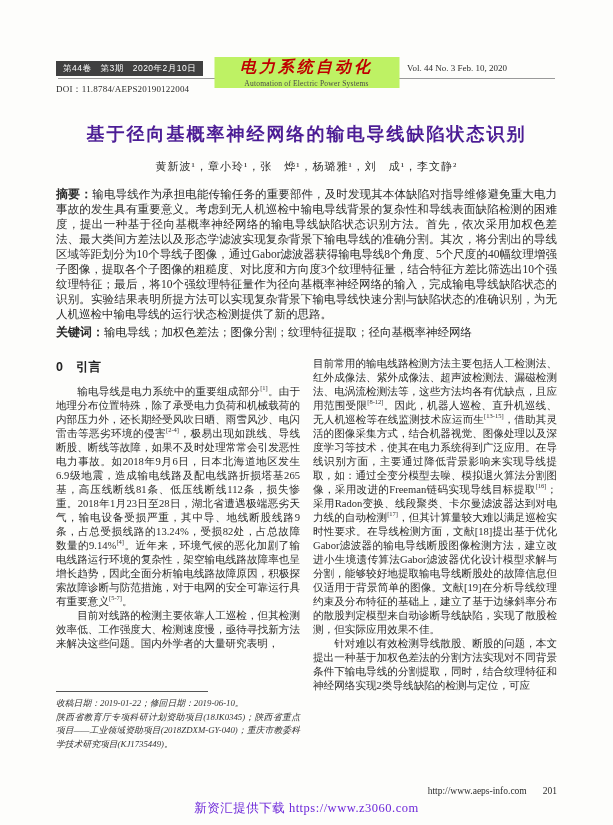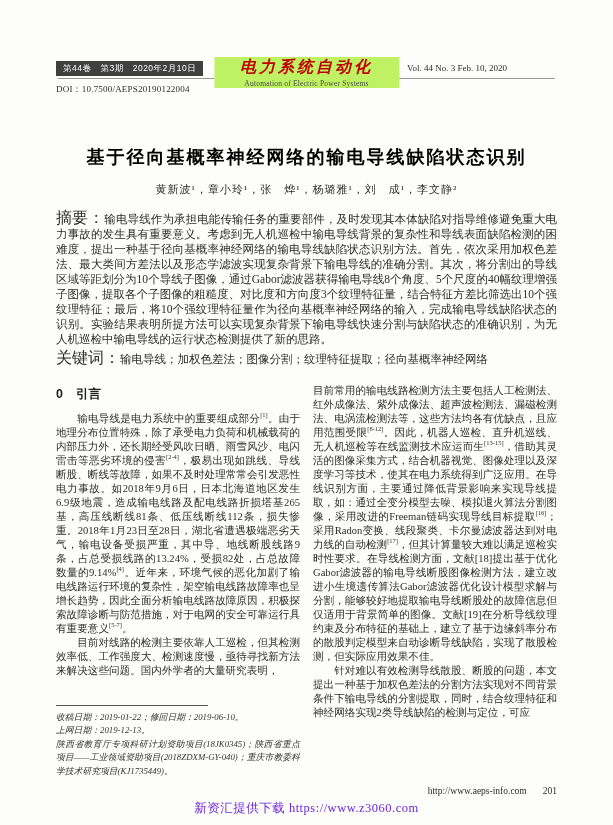--- a/index.html
+++ b/index.html
@@ -34,33 +34,33 @@
   .journal-cn {
     color: #c00000; font-weight: bold; font-style: italic;
     font-size: 16px; letter-spacing: 3px; line-height: 20px;
     font-family: "Liberation Serif", serif;
   }
   .journal-en { font-size: 7.5px; color: #4a4a4a; margin-top: 2px; letter-spacing: 0.2px; }
   .header-right { position: absolute; right: 0; top: 6px; width: 200px; text-align: center; font-size: 9px; }
 
   
   .title {
-    margin-top: 44px; text-align: center;
+    margin-top: 21px; text-align: center;
     font-family: "Liberation Sans", "DejaVu Sans", sans-serif;
-    font-size: 18px; font-weight: bold; letter-spacing: 2px; color: #000000;
+    font-size: 18px; font-weight: bold; letter-spacing: 2px; color: #4c1d95;
   }
   .authors { margin-top: 13px; text-align: center; font-size: 11px; letter-spacing: 1px; }
   .affiliation { margin-top: 8px; text-align: center; font-size: 8.6px; color: #333; }
 
   
   .abstract { margin-top: 13px; }
   .abs-text, .kw-text { font-size: 11.5px; line-height: 15px; text-align: justify; }
   .abs-label, .kw-label {
     font-family: "Liberation Sans", "DejaVu Sans", sans-serif;
-    font-weight: normal; font-size: 16px;
+    font-weight: bold; font-size: 12px;
   }
   .kw-text { margin-top: 3px; }
 
   
   .columns { margin-top: 17px; display: flex; gap: 13px; height: 394px; overflow: hidden; }
   .col { width: 244px; }
   .col-left { display: flex; flex-direction: column; }
   .sec-heading {
     font-family: "Liberation Sans", "DejaVu Sans", sans-serif;
     font-size: 12.5px; font-weight: bold; margin: 2px 0 9px 0; color: #222;
@@ -85,21 +85,21 @@
 </head>
 <body>
 
 <div class="page">
   <div class="content">
 
     <header class="header">
       <div class="header-rule"></div>
       <div class="header-left">
         <div class="issue-box">第44卷　第3期　2020年2月10日</div>
-        <div class="doi">DOI：10.7500/AEPS20190122004</div>
+        <div class="doi">DOI：11.8784/AEPS20190122004</div>
       </div>
       <div class="header-center">
         <div class="journal-cn">电力系统自动化</div>
         <div class="journal-en">Automation of Electric Power Systems</div>
       </div>
       <div class="header-right">Vol. 44 No. 3 Feb. 10, 2020</div>
     </header>
 
     <h1 class="title">基于径向基概率神经网络的输电导线缺陷状态识别</h1>
     <div class="authors">黄新波¹，章小玲¹，张　烨¹，杨璐雅¹，刘　成¹，李文静²</div>
@@ -110,21 +110,20 @@
     </div>
 
     <div class="columns">
       <div class="col col-left">
         <h2 class="sec-heading"><span class="sec-num">0</span><span>引言</span></h2>
         <p class="para indent">输电导线是电力系统中的重要组成部分<sup>[1]</sup>。由于地理分布位置特殊，除了承受电力负荷和机械载荷的内部压力外，还长期经受风吹日晒、雨雪风沙、电闪雷击等恶劣环境的侵害<sup>[2-4]</sup>，极易出现如跳线、导线断股、断线等故障，如果不及时处理常常会引发恶性电力事故。如2018年9月6日，日本北海道地区发生6.9级地震，造成输电线路及配电线路折损塔基265基，高压线断线81条、低压线断线112条，损失惨重。2018年1月23日至28日，湖北省遭遇极端恶劣天气，输电设备受损严重，其中导、地线断股线路9条，占总受损线路的13.24%，受损82处，占总故障数量的9.14%<sup>[4]</sup>。近年来，环境气候的恶化加剧了输电线路运行环境的复杂性，架空输电线路故障率也呈增长趋势，因此全面分析输电线路故障原因，积极探索故障诊断与防范措施，对于电网的安全可靠运行具有重要意义<sup>[5-7]</sup>。</p>
         <p class="para indent">目前对线路的检测主要依靠人工巡检，但其检测效率低、工作强度大、检测速度慢，亟待寻找新方法来解决这些问题。国内外学者的大量研究表明，</p>
         <div class="footnote">
           <div class="footnote-rule"></div>
           <p>收稿日期：2019-01-22；修回日期：2019-06-10。</p>
-          <p>上网日期：2019-12-13。</p>
           <p>陕西省教育厅专项科研计划资助项目(18JK0345)；陕西省重点项目——工业领域资助项目(2018ZDXM-GY-040)；重庆市教委科学技术研究项目(KJ1735449)。</p>
         </div>
       </div>
       <div class="col col-right">
         <p class="para">目前常用的输电线路检测方法主要包括人工检测法、红外成像法、紫外成像法、超声波检测法、漏磁检测法、电涡流检测法等，这些方法均各有优缺点，且应用范围受限<sup>[8-12]</sup>。因此，机器人巡检、直升机巡线、无人机巡检等在线监测技术应运而生<sup>[13-15]</sup>，借助其灵活的图像采集方式，结合机器视觉、图像处理以及深度学习等技术，使其在电力系统得到广泛应用。在导线识别方面，主要通过降低背景影响来实现导线提取，如：通过全变分模型去噪、模拟退火算法分割图像，采用改进的Freeman链码实现导线目标提取<sup>[16]</sup>；采用Radon变换、线段聚类、卡尔曼滤波器达到对电力线的自动检测<sup>[17]</sup>，但其计算量较大难以满足巡检实时性要求。在导线检测方面，文献[18]提出基于优化Gabor滤波器的输电导线断股图像检测方法，建立改进小生境遗传算法Gabor滤波器优化设计模型求解与分割，能够较好地提取输电导线断股处的故障信息但仅适用于背景简单的图像。文献[19]在分析导线纹理约束及分布特征的基础上，建立了基于边缘斜率分布的散股判定模型来自动诊断导线缺陷，实现了散股检测，但实际应用效果不佳。</p>
         <p class="para indent">针对难以有效检测导线散股、断股的问题，本文提出一种基于加权色差法的分割方法实现对不同背景条件下输电导线的分割提取，同时，结合纹理特征和神经网络实现2类导线缺陷的检测与定位，可应</p>
       </div>
     </div>
 
   </div>

